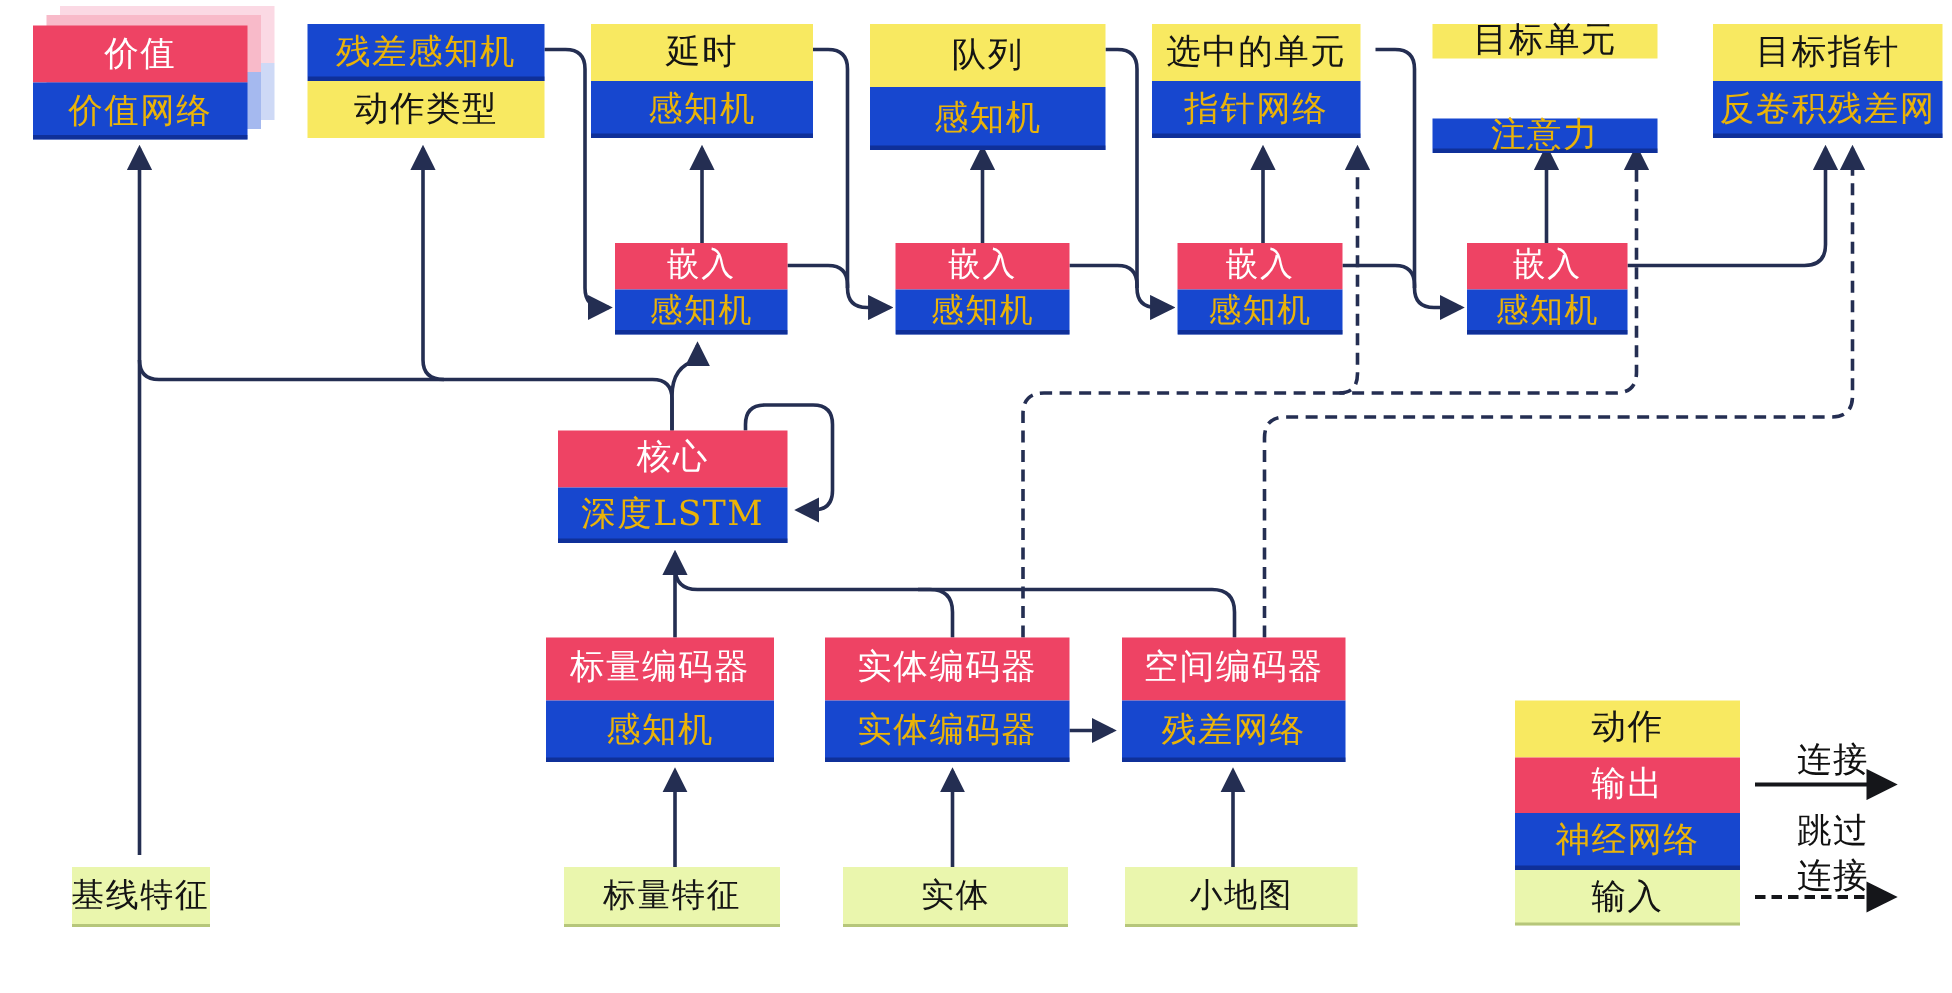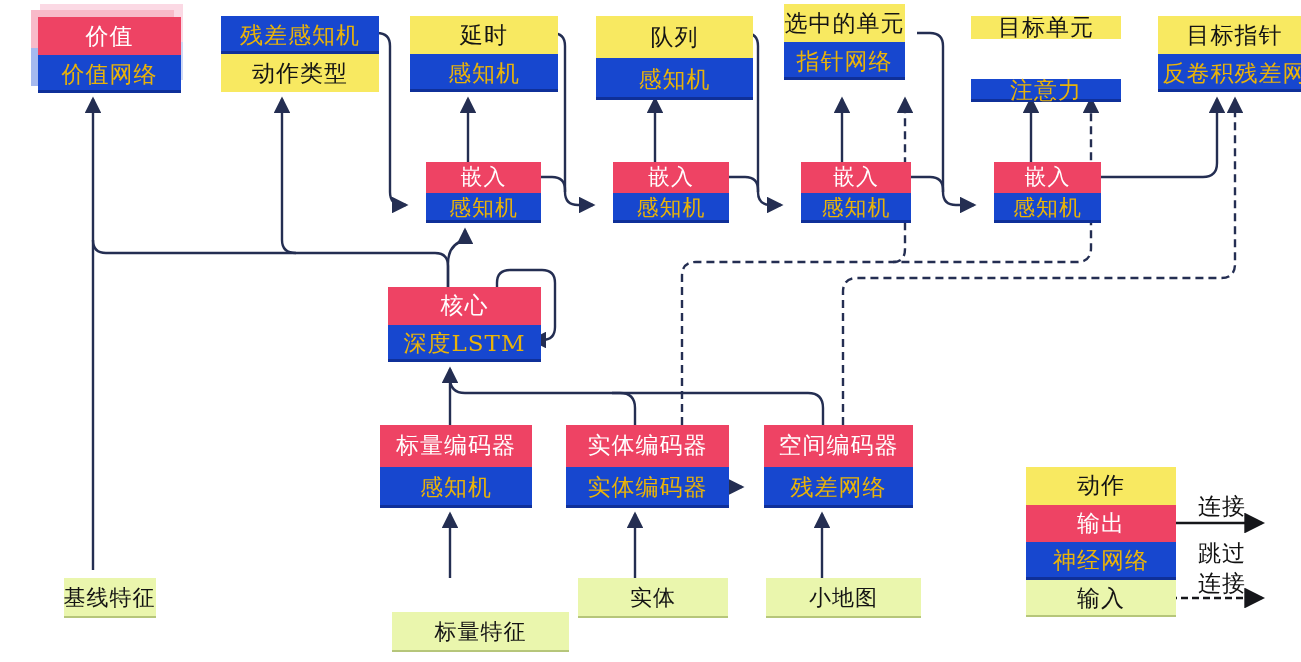--- a/index.html
+++ b/index.html
@@ -1,20 +1,20 @@
 <!DOCTYPE html>
 <html><head>
 <meta charset="utf-8">
 <style>
   html,body{margin:0;padding:0;background:#ffffff;}
   .canvas{
     position:relative;width:1301px;height:662px;background:#ffffff;overflow:hidden;
     font-family:"DejaVu Serif","Liberation Serif",serif;
   }
-  .node{position:absolute;display:flex;flex-direction:column;margin-left:16px;}
+  .node{position:absolute;display:flex;flex-direction:column;}
   .seg{flex:1;display:flex;align-items:center;justify-content:center;
        letter-spacing:1px;line-height:1;white-space:nowrap;}
   .seg.yellow{background:#f8e961;color:#141414;}
   .seg.red{background:#ee4364;color:#ffffff;}
   .seg.blue{background:#1747cf;color:#eab308;box-shadow:inset 0 -3px 0 rgba(10,30,110,0.55);}
   .seg.green{background:#eaf6ad;color:#141414;box-shadow:inset 0 -2px 0 rgba(120,140,60,0.45);}
   .fs23{font-size:23px;}
   .fs22{font-size:22px;}
   .shadow-card{position:absolute;display:flex;flex-direction:column;}
   .shadow-card .half{flex:1;}
@@ -94,21 +94,21 @@
     <div class="seg yellow fs23">动作类型</div>
   </div>
   <div class="node" style="left:394px;top:16px;width:148px;height:76px;">
     <div class="seg yellow fs23">延时</div>
     <div class="seg blue fs23">感知机</div>
   </div>
   <div class="node" style="left:580px;top:16px;width:157px;height:84px;">
     <div class="seg yellow fs23">队列</div>
     <div class="seg blue fs23">感知机</div>
   </div>
-  <div class="node" style="left:768px;top:4px;width:121px;height:76px;">
+  <div class="node" style="left:768px;top:16px;width:139px;height:76px;">
     <div class="seg yellow fs23">选中的单元</div>
     <div class="seg blue fs23">指针网络</div>
   </div>
   <div class="node" style="left:955px;top:16px;width:150px;height:76px;gap:40px;">
     <div class="seg yellow fs23">目标单元</div>
     <div class="seg blue fs23">注意力</div>
   </div>
   <div class="node" style="left:1142px;top:16px;width:153px;height:76px;">
     <div class="seg yellow fs23">目标指针</div>
     <div class="seg blue fs23">反卷积残差网</div>
@@ -145,21 +145,21 @@
     <div class="seg blue fs23">实体编码器</div>
   </div>
   <div class="node" style="left:748px;top:425px;width:149px;height:83px;">
     <div class="seg red fs23">空间编码器</div>
     <div class="seg blue fs23">残差网络</div>
   </div>
 
   <div class="node" style="left:17px;top:578px;width:153px;height:40px;align-items:center;">
     <div class="seg green fs22">基线特征</div>
   </div>
-  <div class="node" style="left:376px;top:612px;width:177px;height:40px;">
+  <div class="node" style="left:376px;top:578px;width:144px;height:40px;">
     <div class="seg green fs22">标量特征</div>
   </div>
   <div class="node" style="left:562px;top:578px;width:150px;height:40px;">
     <div class="seg green fs22">实体</div>
   </div>
   <div class="node" style="left:750px;top:578px;width:155px;height:40px;">
     <div class="seg green fs22">小地图</div>
   </div>
 
   <div class="node" style="left:1010px;top:467px;width:150px;height:150px;">

